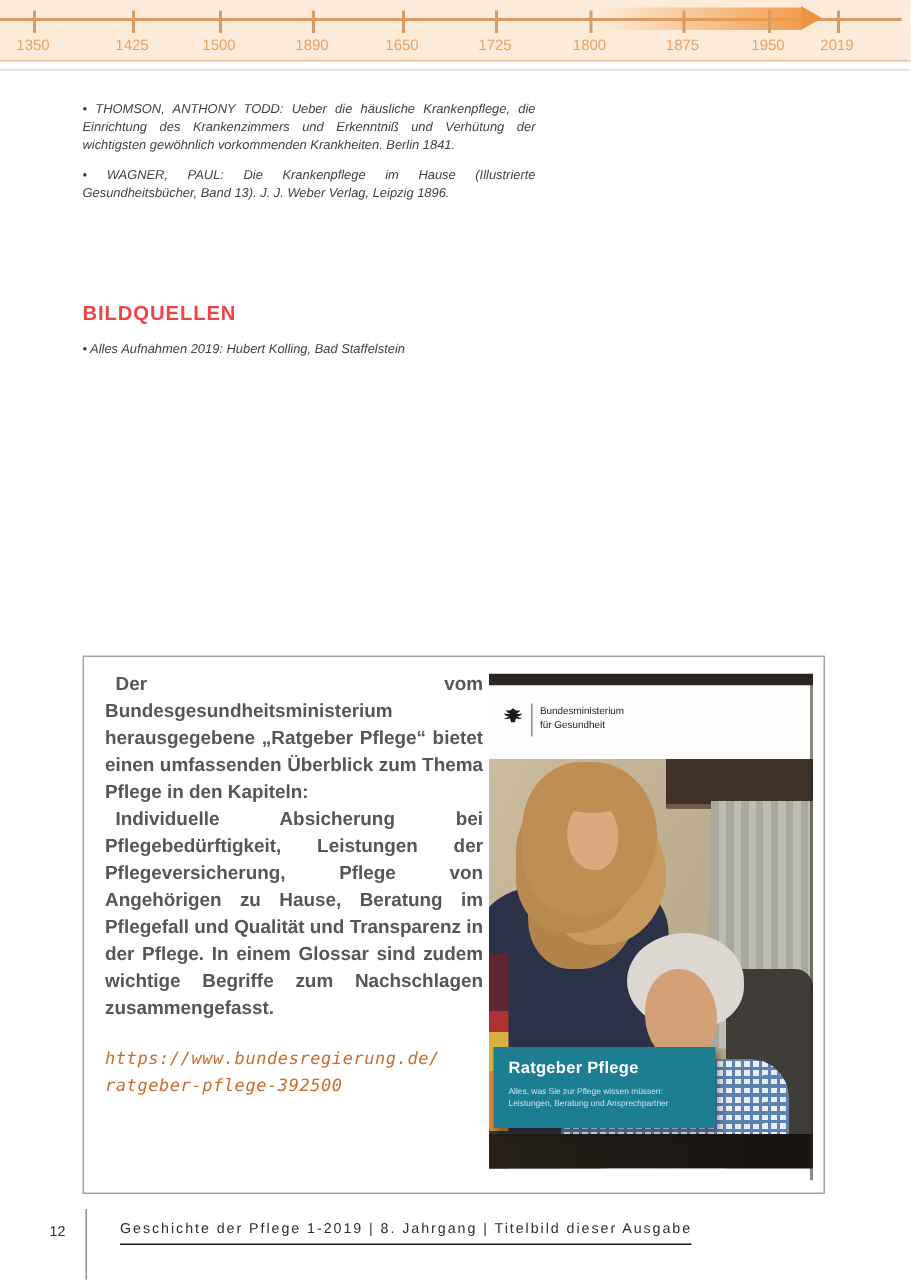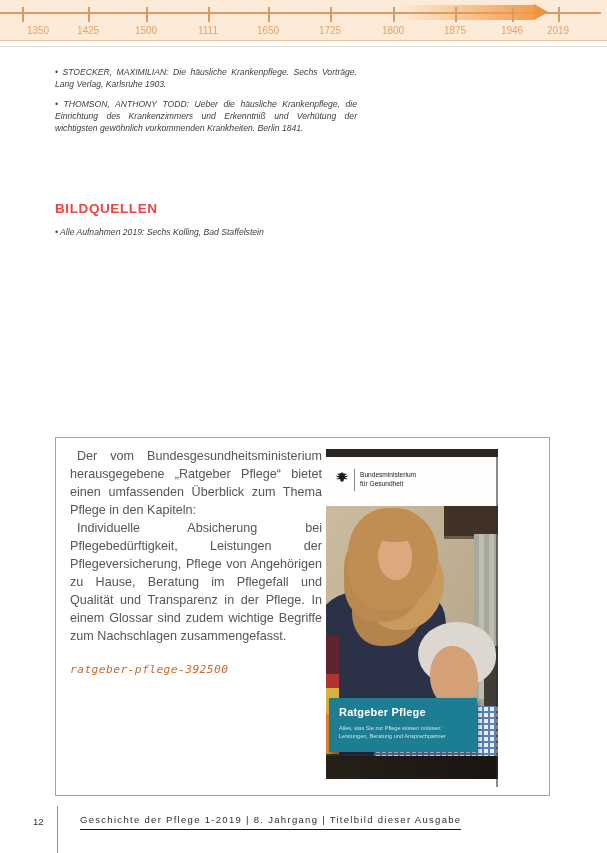--- a/index.html
+++ b/index.html
@@ -25,26 +25,26 @@
     text-align:justify;margin:0 0 8px 0;}
   .bildquellen-heading{position:absolute;left:55px;top:201px;font-size:13.5px;font-weight:bold;
     letter-spacing:.6px;}
   .bildquellen-credit{position:absolute;left:55px;top:227px;font-size:8.6px;font-style:italic;
     color:#3f4043;}
   
   .info-box{position:absolute;left:55px;top:437px;width:493px;height:357px;
     border:1px solid #a3a3a3;background:#ffffff;}
   .box-text{position:absolute;left:14px;top:9px;width:252px;}
   .box-text p{margin:0;font-size:12.6px;line-height:1.43;color:#55565a;
-    text-align:justify;text-indent:7px;}
+    text-align:justify;text-indent:7px;font-weight:bold;}
   .box-text p.gap{margin-top:18px;}
   .url-block{margin-top:16px;font-family:"DejaVu Sans Mono",monospace;font-style:italic;
     font-size:11.3px;line-height:1.55;letter-spacing:.4px;cursor:pointer;}
   
-  .cover{position:absolute;left:270px;top:11px;width:172px;height:338px;overflow:hidden;}
+  .cover{position:absolute;left:270px;top:11px;width:216px;height:338px;overflow:hidden;}
   .cover-topstrip{position:absolute;left:0;top:0;width:216px;height:8px;background:#2b2622;}
   .cover-whiteband{position:absolute;left:0;top:8px;width:216px;height:49px;background:#fdfdfc;}
   .cover-rightedge{position:absolute;right:0;top:0;width:2px;height:338px;background:rgba(48,41,34,.55);}
   .gov-logo{position:absolute;left:8px;top:12px;display:flex;align-items:center;}
   .gov-logo svg{width:16px;height:16px;}
   .gov-logo .vrule{width:1px;height:22px;background:#8a8a8a;margin:0 5px 0 4px;}
   .gov-logo .logo-text{font-size:6.6px;line-height:1.3;color:#222;}
   .photo{position:absolute;left:0;top:57px;width:216px;height:273px;overflow:hidden;
     background:linear-gradient(120deg,#cbbc9f 0%,#bbab8e 55%,#a89979 100%);}
   .frame{position:absolute;left:118px;top:0;width:98px;height:30px;background:#413228;
@@ -89,56 +89,57 @@
 </style>
 </head>
 <body>
 
 <div class="timeline-band">
   <div class="timeline-axis"></div>
   <div class="timeline-highlight"></div>
   <div class="timeline-arrowhead"></div>
   <div id="timeline-ticks">
       <div class="tick" style="left: 22px;"></div>
-      <div class="tick-label" style="left: 38px;">1350</div>
+      <div class="tick-label" style="left: 22px;">1350</div>
       <div class="tick" style="left: 88px;"></div>
       <div class="tick-label" style="left: 88px;">1425</div>
       <div class="tick" style="left: 146px;"></div>
       <div class="tick-label" style="left: 146px;">1500</div>
       <div class="tick" style="left: 208px;"></div>
-      <div class="tick-label" style="left: 208px;">1111</div>
+      <div class="tick-label" style="left: 208px;">1890</div>
       <div class="tick" style="left: 268px;"></div>
       <div class="tick-label" style="left: 268px; text-align: center;">1650</div>
       <div class="tick" style="left: 330px;"></div>
       <div class="tick-label" style="left: 330px;">1725</div>
       <div class="tick" style="left: 393px;"></div>
       <div class="tick-label" style="left: 393px;">1800</div>
       <div class="tick" style="left: 455px;"></div>
       <div class="tick-label" style="left: 455px;">1875</div>
       <div class="tick" style="left: 512px;"></div>
-      <div class="tick-label" style="left: 512px;">1946</div>
+      <div class="tick-label" style="left: 512px;">1950</div>
       <div class="tick" style="left: 558px;"></div>
       <div class="tick-label" style="left: 558px;">2019</div>
     </div>
 </div>
 <div class="subrule"></div>
 
 <div class="bibliography" id="bibliography-list">
-    <p class="bib-entry">• STOECKER, MAXIMILIAN: Die häusliche Krankenpflege. Sechs Vorträge. Lang Verlag, Karlsruhe 1903.</p>
     <p class="bib-entry">• THOMSON, ANTHONY TODD: Ueber die häusliche Krankenpflege, die Einrichtung des Krankenzimmers und Erkenntniß und Verhütung der wichtigsten gewöhnlich vorkommenden Krankheiten. Berlin 1841.</p>
+    <p class="bib-entry">• WAGNER, PAUL: Die Krankenpflege im Hause (Illustrierte Gesundheitsbücher, Band 13). J. J. Weber Verlag, Leipzig 1896.</p>
   </div>
 
 <div class="bildquellen-heading" style="color:#ef4444;">BILDQUELLEN</div>
-<div class="bildquellen-credit">• Alle Aufnahmen 2019: Sechs Kolling, Bad Staffelstein</div>
+<div class="bildquellen-credit">• Alles Aufnahmen 2019: Hubert Kolling, Bad Staffelstein</div>
 
 <div class="info-box">
   <div class="box-text" id="box-paragraphs">
       <p>Der vom Bundesgesundheitsministerium herausgegebene „Ratgeber Pflege“ bietet einen umfassenden Überblick zum Thema Pflege in den Kapiteln:</p>
       <p>Individuelle Absicherung bei Pflegebedürftigkeit, Leistungen der Pflegeversicherung, Pflege von Angehörigen zu Hause, Beratung im Pflegefall und Qualität und Transparenz in der Pflege. In einem Glossar sind zudem wichtige Begriffe zum Nachschlagen zusammengefasst.</p>
       <div class="url-block" style="color: rgb(201, 107, 47);">
+        <div>https://www.bundesregierung.de/</div>
         <div>ratgeber-pflege-392500</div>
       </div>
     </div>
 
   <div class="box-text" style="top:auto;bottom:0;"></div>
 
   <div class="cover">
     <div class="cover-topstrip"></div>
     <div class="cover-whiteband">
       <div class="gov-logo">

